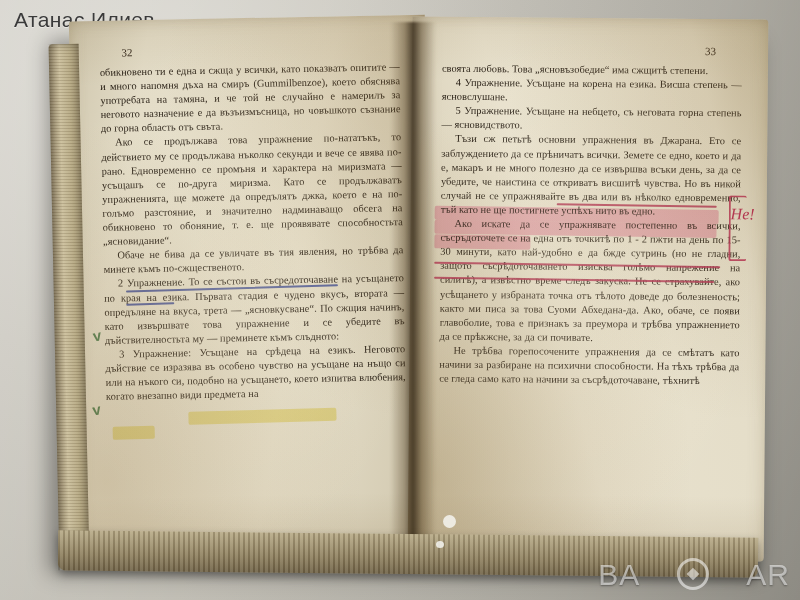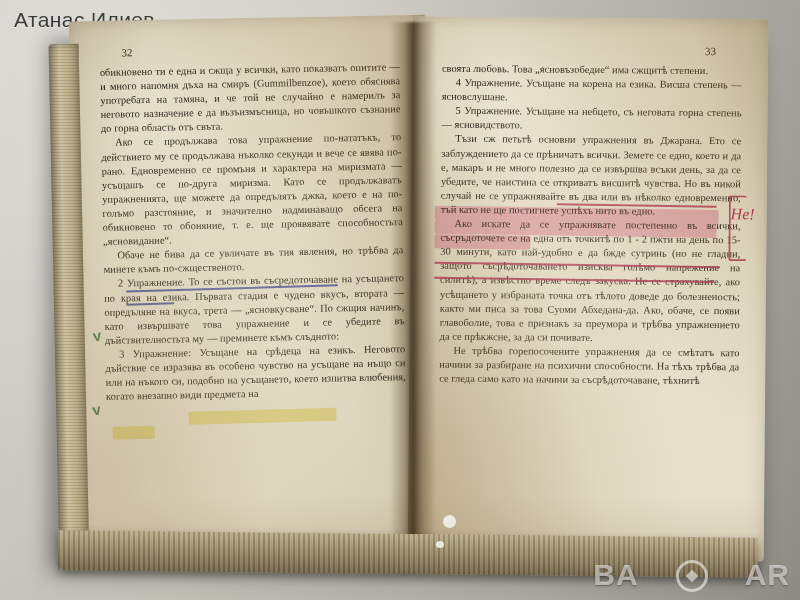--- a/index.html
+++ b/index.html
@@ -44,25 +44,25 @@
     letter-spacing: 0.4px;
     text-shadow: 0 1px 0 rgba(255,255,255,0.45);
   }
   
   .watermark-brand {
     position: absolute;
     right: 10px;
     bottom: 8px;
     color: rgba(255,255,255,0.55);
     font-family: "Liberation Sans", sans-serif;
-    font-weight: bold;
+    font-weight: normal;
     font-size: 30px;
     letter-spacing: 1px;
     display: flex;
-    align-items: flex-end;
+    align-items: flex-start;
     text-shadow: 0 1px 2px rgba(0,0,0,0.35);
     gap: 35px;
   }
   .watermark-brand .bz-mark {
     display: inline-block;
     width: 26px;
     height: 26px;
     border-radius: 50%;
     border: 3px solid rgba(255,255,255,0.55);
     margin: 0 2px;

